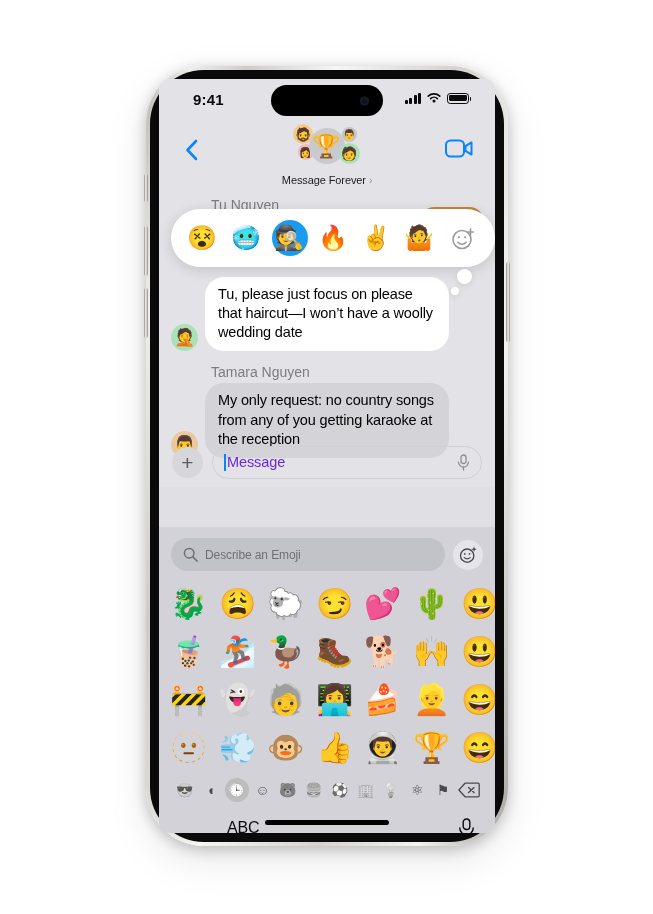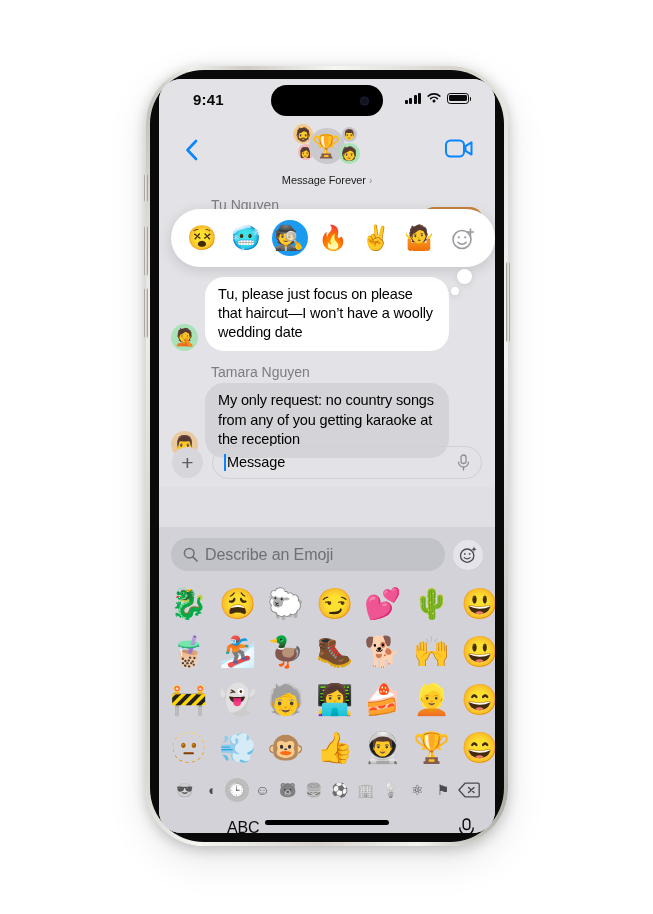--- a/index.html
+++ b/index.html
@@ -19,21 +19,21 @@
     background: linear-gradient(100deg,#b9b6b0 0%,#efeeea 9%,#cfccc5 20%,#f6f5f2 38%,#d6d3cc 62%,#f3f2ef 82%,#a9a6a0 100%);
     box-shadow: 0 3px 14px rgba(0,0,0,.22), 0 14px 40px rgba(0,0,0,.10);
   }
   .phone-inner {
     position: absolute; left: 4px; top: 4px; right: 4px; bottom: 4px;
     border-radius: 54px;
     background: #0a0a0a;
   }
   .screen {
     position: absolute; left: 9px; top: 9px; right: 9px; bottom: 9px;
-    border-radius: 22px;
+    border-radius: 11px;
     background: #dfdfe4;
     overflow: hidden;
   }
 
   
   .btn-side { position:absolute; border-radius:2px;
     background: linear-gradient(90deg,#8f8c86,#e9e7e2 40%,#cfccc6 70%,#8a8782);
   }
   .btn-action { left:-2px; top:108px;  width:4px; height:28px; }
   .btn-volup  { left:-2px; top:160px;  width:4px; height:50px; }
@@ -165,34 +165,34 @@
     width:31px; height:31px; border-radius:50%; background:#d6d6db;
     display:flex; align-items:center; justify-content:center;
     font-size:21px; color:#5b5b60; font-weight:300; line-height:1; cursor:pointer;
   }
   .msg-field {
     flex:1; height:33px; border:1px solid #cfcfd4; border-radius:17px;
     display:flex; align-items:center; padding:0 11px; cursor:text;
     background:transparent;
   }
   .caret { width:2px; height:17px; background:#0a84ff; margin-right:1px; }
-  .msg-ph { font-size:14.5px; color:#000000; letter-spacing:-.1px; }
+  .msg-ph { font-size:14.5px; color:#6d28d9; letter-spacing:-.1px; }
   .mic-sm { margin-left:auto; color:#8e8e93; }
 
   
   .keyboard {
     position:absolute; left:0; bottom:0; width:100%; height:306px;
     background:#d2d2d8;
   }
   .kb-search-row { display:flex; align-items:center; gap:8px; padding:11px 12px 7px; }
   .search-field {
     flex:1; height:33px; border-radius:17px; background:#c2c2c9;
     display:flex; align-items:center; gap:7px; padding:0 12px; cursor:text;
   }
-  .search-ph { font-size:16px; color:#6e6e75; letter-spacing:-.1px; }
+  .search-ph { font-size:12px; color:#6e6e75; letter-spacing:-.1px; }
   .genmoji-btn {
     width:30px; height:30px; border-radius:50%; background:#e4e4ea;
     display:flex; align-items:center; justify-content:center; cursor:pointer;
   }
   .emoji-grid { padding: 2px 0 0 0; }
   .emoji-row {
     display:flex; align-items:center;
     padding:0 6px; height:48px;
   }
   .emoji-cell {

